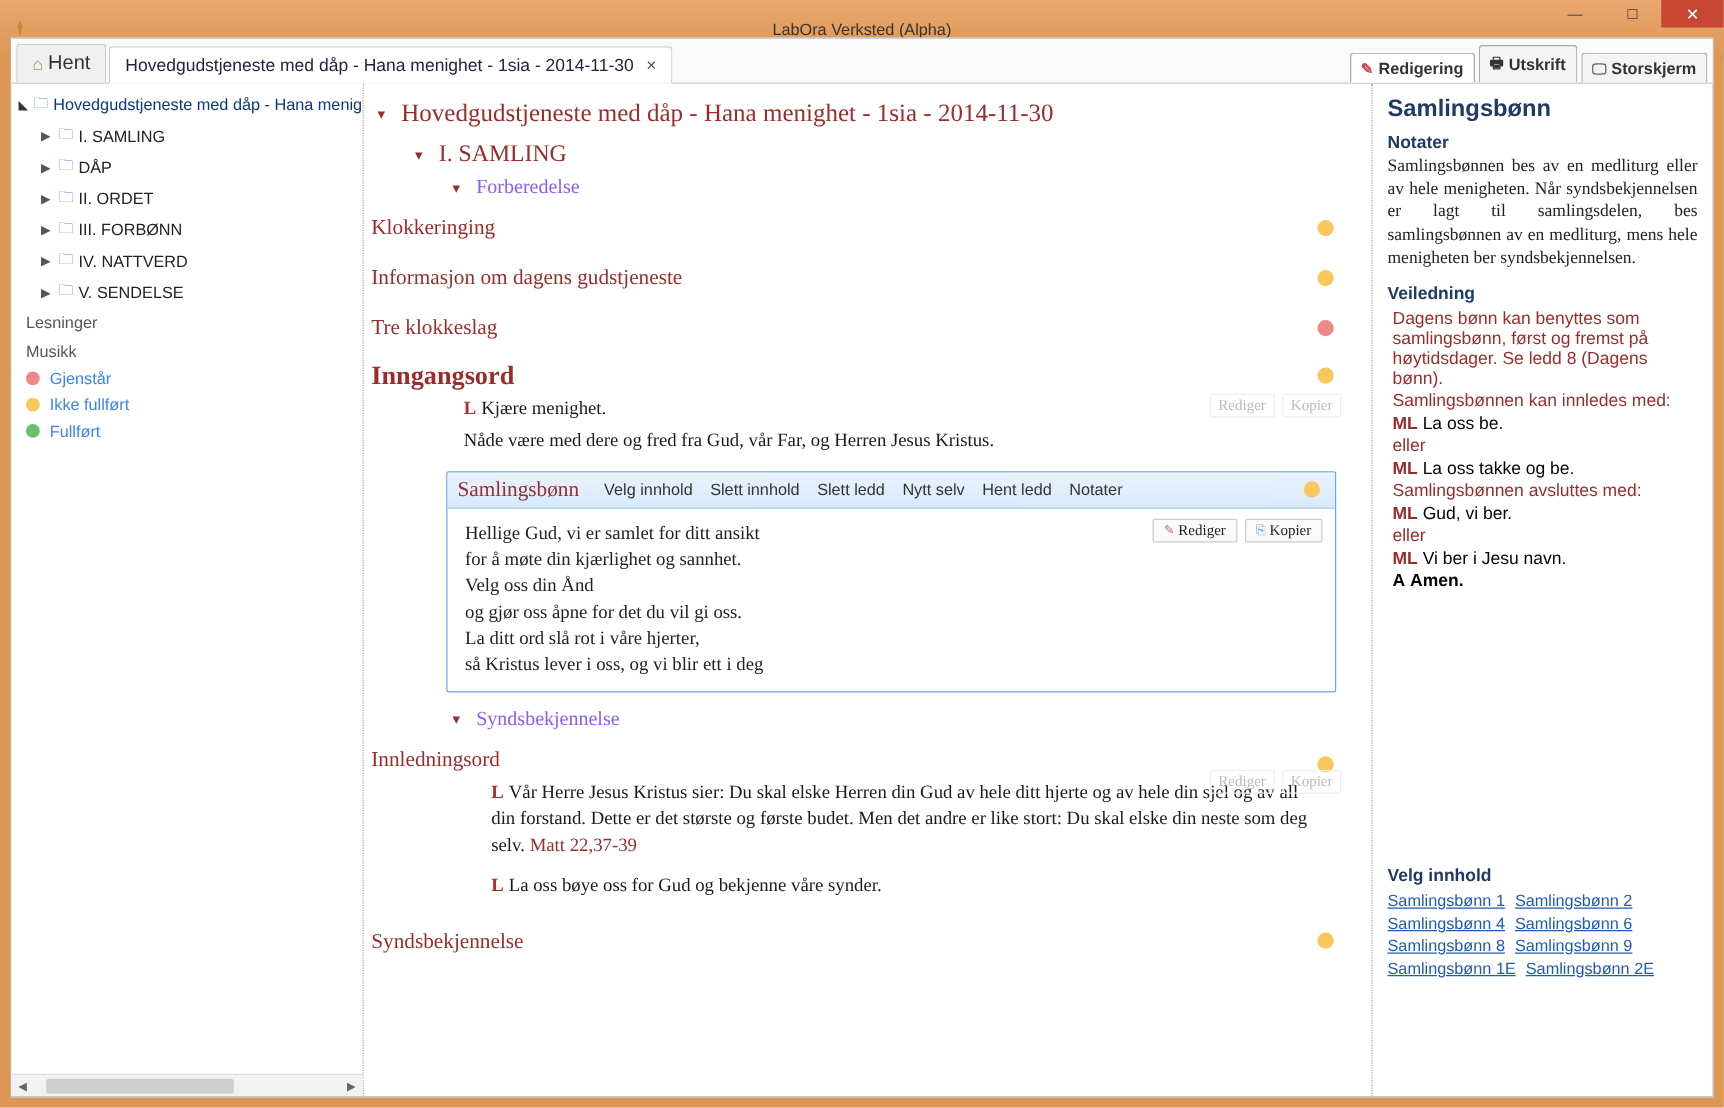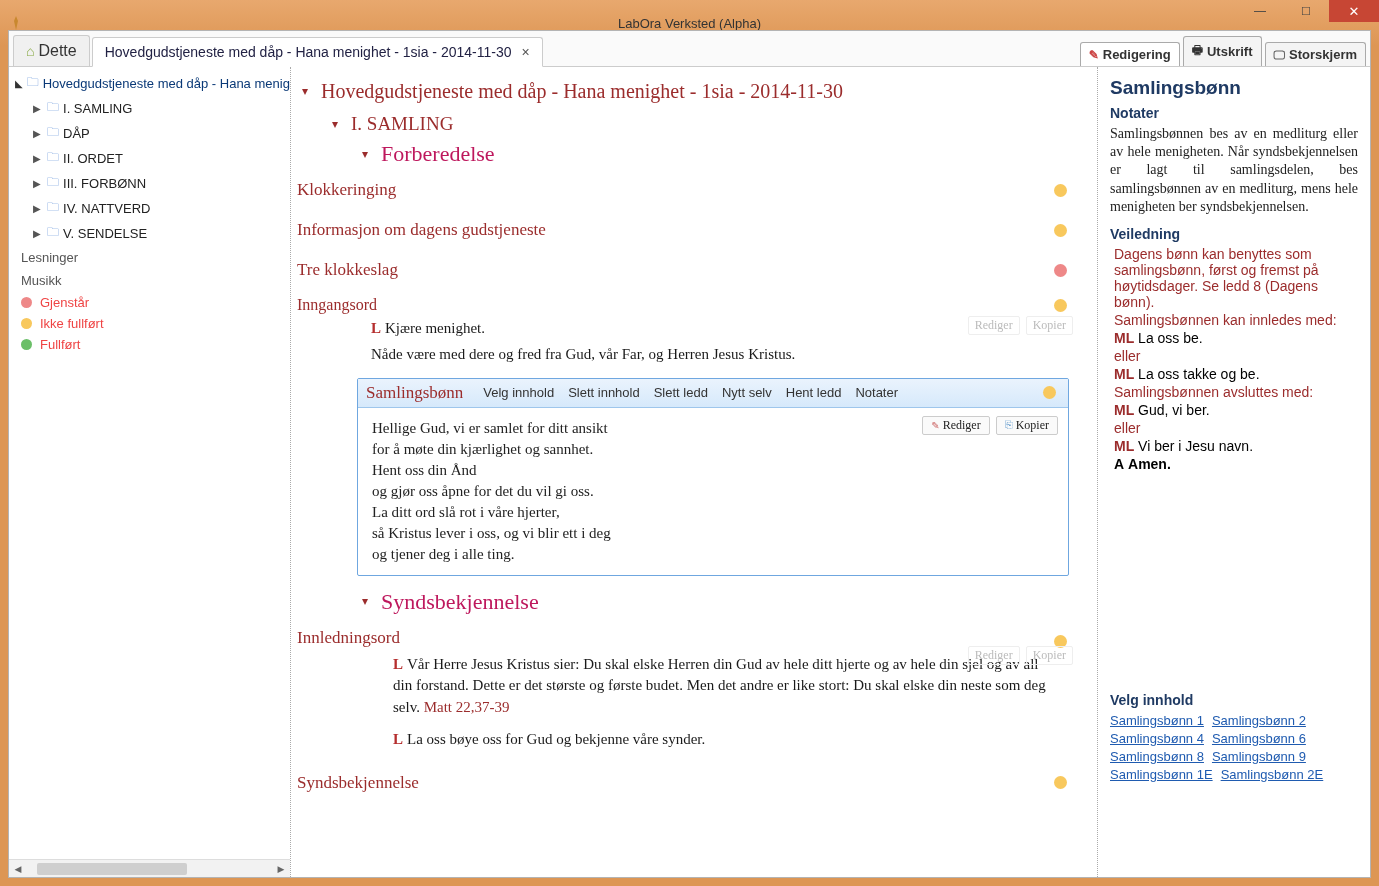--- a/index.html
+++ b/index.html
@@ -93,21 +93,21 @@
 }
 .tree { flex:1; overflow:auto; padding:4px 4px; }
 .tree-row { display:flex; align-items:center; padding:2px 2px; gap:4px; white-space:nowrap;}
 .tree-row .tri{ width:10px; color:#555; font-size:10px;}
 .tree-row .folder{ color:#5a8cd6; font-size:12px;}
 .tree-row.root { font-weight:normal; color:#1f4e84; }
 .tree-row.root .tri{ color:#333; }
 .tree-children{ padding-left:18px;}
 .tree-children .tree-row{ color:#222; }
 .side-section { padding:4px 8px; color:#555; }
-.legend-item { display:flex; align-items:center; gap:8px; padding:3px 8px; font-size:13px; color:#ef4444;}
+.legend-item { display:flex; align-items:center; gap:8px; padding:3px 8px; font-size:13px; color:#3b82f6;}
 .dot { width:11px; height:11px; border-radius:50%; }
 .dot.red{ background:#e88; }
 .dot.yellow{ background:#f8c85d;}
 .dot.green{ background:#6bbf68;}
 .hscrollbar{
   height:18px; border-top:1px solid #ddd; background:#f2f2f2; display:flex; align-items:center;
 }
 .hscrollbar .btn{ width:18px; height:16px; text-align:center; font-size:9px; color:#666; line-height:16px;}
 .hscrollbar .track{ flex:1; height:12px; background:#f2f2f2; position:relative;}
 .hscrollbar .thumb{ position:absolute; left:10px; width:150px; height:12px; background:#cfcfcf; border-radius:2px;}
@@ -115,21 +115,21 @@
   flex:1; overflow:auto; padding:6px 12px 6px 6px; border-right:1px dotted #aaa;
   font-family: Georgia, 'Times New Roman', serif;
   color:#222;
 }
 .doc-title{
   color:#9b2c2c; font-size:20px; padding:4px 0 4px 24px;
 }
 .sect-row{ display:flex; align-items:center; gap:8px; padding:3px 0;}
 .sect-tri{ color:#9b2c2c; font-size:12px; width:16px; text-align:center;}
 .sect-h1{ color:#9b2c2c; font-size:19px; font-weight:normal; }
-.sect-h2{ color:#be185d; font-size:22px; font-weight:normal;}
+.sect-h2{ color:#8b5cf6; font-size:16px; font-weight:normal;}
 .indent1{ padding-left:30px;}
 .indent2{ padding-left:60px;}
 .indent3{ padding-left:90px;}
 .item-row{
   display:flex; align-items:center; padding:10px 0;
 }
 .item-row .label{ flex:1; color:#9b2c2c; font-size:17px; }
 .status-dot{ width:13px; height:13px; border-radius:50%; margin-right:18px;}
 .status-dot.y{ background:#f8c85d;}
 .status-dot.r{ background:#e88;}
@@ -190,21 +190,21 @@
       <div class="win-btn min"></div>
       <div class="win-btn max"></div>
       <div class="win-btn close"></div>
     </div>
   </div>
 
   <div class="app-content">
     <div class="top-tabbar-row">
       <div class="tab home">
         <span class="house">⌂</span>
-        <span style="font-size:16px;">Dette</span>
+        <span style="font-size:16px;">Hent</span>
       </div>
       <div class="tab active">
         <span>Hovedgudstjeneste med dåp - Hana menighet - 1sia - 2014-11-30</span>
         <span class="close-x">×</span>
       </div>
       <div class="right-tabs">
         <div class="right-tab active">
             <span class="ico">✎</span>
             <span>Redigering</span>
           </div>
@@ -304,21 +304,21 @@
         </div>
         <div class="item-row indent3">
           <span class="label">Informasjon om dagens gudstjeneste</span>
           <span class="status-dot y"></span>
         </div>
         <div class="item-row indent3">
           <span class="label">Tre klokkeslag</span>
           <span class="status-dot r"></span>
         </div>
         <div class="item-row indent2 rel" style="padding-top:6px;padding-bottom:2px;">
-          <span class="label sect-h2" style="font-size:16px;">Inngangsord</span>
+          <span class="label sect-h2" style="font-size:21px;font-weight:bold;">Inngangsord</span>
           <span class="status-dot y"></span>
         </div>
         <div class="indent2 rel" style="padding-left:74px;">
           <div class="faint-btns">
             <span class="fb">Rediger</span>
             <span class="fb">Kopier</span>
           </div>
           <div class="body-text"><span class="prefix-L">L</span><span>Kjære menighet.</span></div>
           <div class="body-text">Nåde være med dere og fred fra Gud, vår Far, og Herren Jesus Kristus.</div>
         </div>
@@ -341,25 +341,24 @@
                     <span class="ico">✎</span>
                     <span>Rediger</span>
                   </span>
                 <span class="eb">
                     <span class="ico">⎘</span>
                     <span>Kopier</span>
                   </span>
               </div>
               <p>Hellige Gud, vi er samlet for ditt ansikt</p>
               <p>for å møte din kjærlighet og sannhet.</p>
-              <p>Hent oss din Ånd</p>
+              <p>Velg oss din Ånd</p>
               <p>og gjør oss åpne for det du vil gi oss.</p>
               <p>La ditt ord slå rot i våre hjerter,</p>
               <p>så Kristus lever i oss, og vi blir ett i deg</p>
-              <p>og tjener deg i alle ting.</p>
             </div>
           </div>
         </div>
 
         <div class="sect-row indent2" style="margin-top:10px;">
           <span class="sect-tri">▾</span>
           <span class="sect-h2">Syndsbekjennelse</span>
         </div>
         <div class="item-row indent3 rel" style="padding-bottom:4px;align-items:flex-end;">
           <span class="label">Innledningsord</span>

